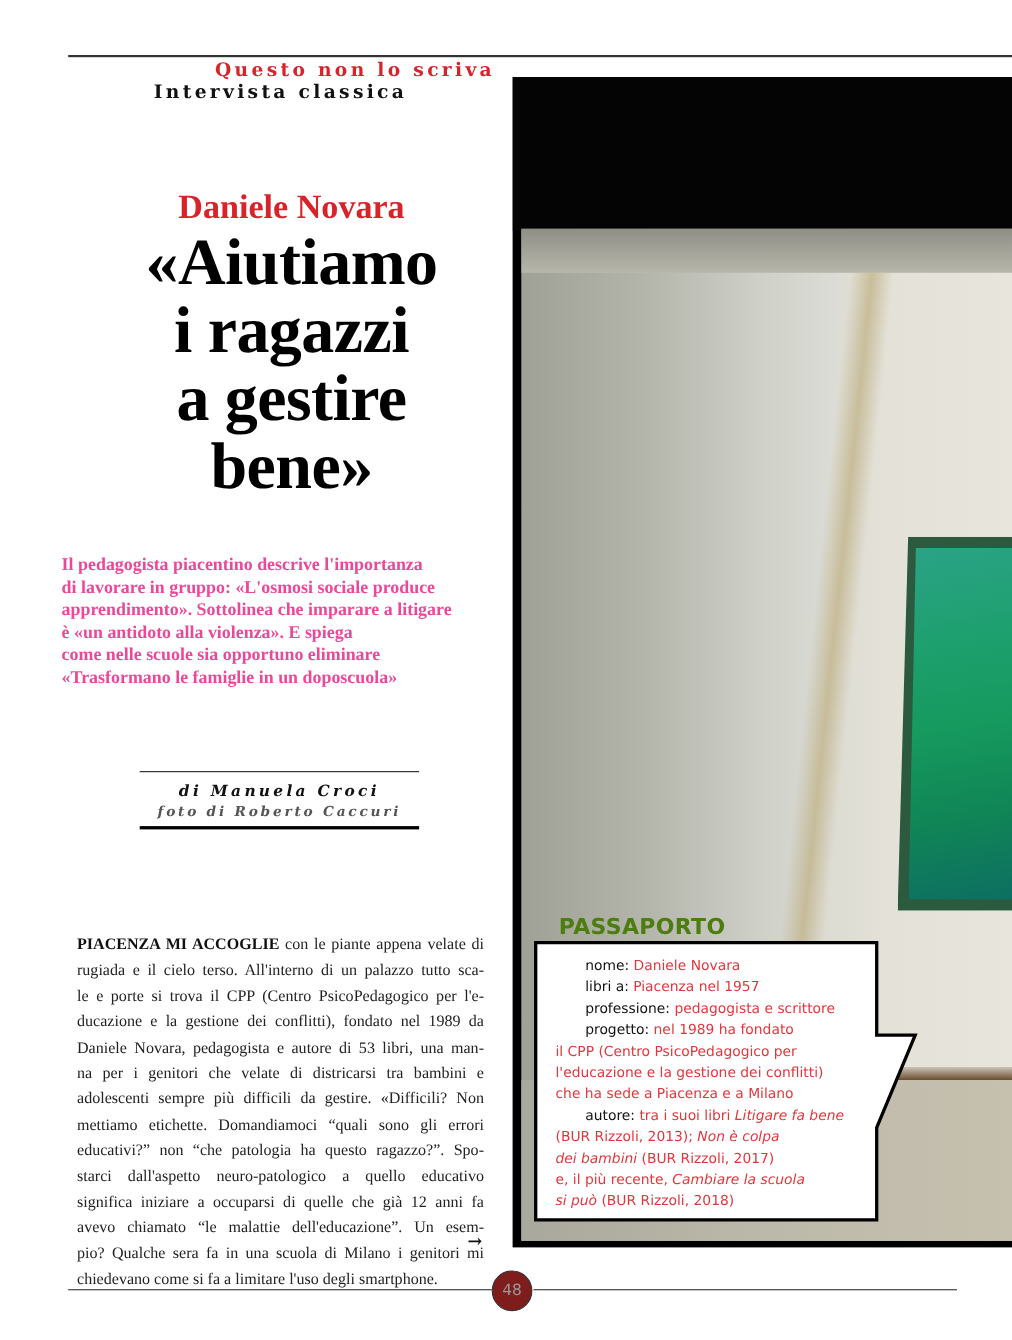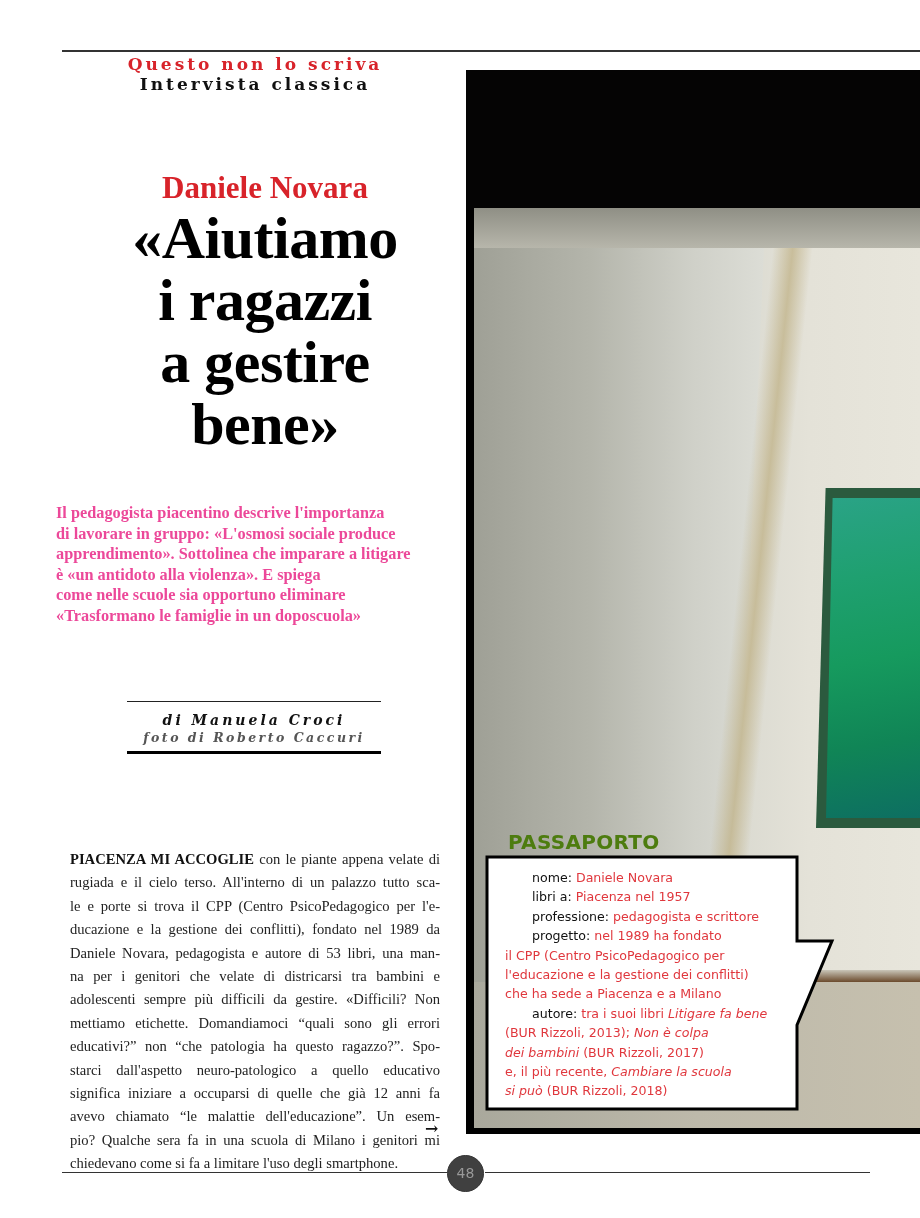--- a/index.html
+++ b/index.html
@@ -2,21 +2,21 @@
 <html><head>
 <meta charset="utf-8">
 <style>
   * { box-sizing: border-box; margin: 0; padding: 0; }
   html, body { width: 920px; height: 1218px; background: #ffffff; overflow: hidden; }
   body { position: relative; font-family: "DejaVu Serif", serif; color: #111; }
 
   .top-rule { position: absolute; left: 62px; top: 50px; width: 858px; height: 2px; background: #333; }
 
   .kicker { position: absolute; left: 60px; width: 390px; text-align: center; font-family: "DejaVu Serif", serif; font-weight: bold; letter-spacing: 3px; }
-  .kicker.red { top: 54px; font-size: 17px; color: #d8232a; }
+  .kicker.red { top: 54px; font-size: 17px; color: #d8232a; text-align: right; }
   .kicker.black { top: 74px; font-size: 17px; color: #111; }
 
   .person-name { position: absolute; left: 60px; width: 410px; top: 170px; text-align: center; font-family: "Liberation Serif", serif; font-weight: bold; font-size: 31px; color: #d8232a; }
   .headline { position: absolute; left: 60px; width: 410px; top: 207px; text-align: center; font-family: "Liberation Serif", serif; font-weight: bold; font-size: 60px; line-height: 62px; color: #000; letter-spacing: -0.5px; }
   .headline span { display: block; }
 
   .standfirst { position: absolute; left: 56px; width: 400px; top: 503px; text-align: left; font-family: "Liberation Serif", serif; font-weight: bold; font-size: 16.3px; line-height: 20.6px; color: #ec4899; }
   .standfirst span { display: block; white-space: nowrap; }
 
   .byline-box { position: absolute; left: 127px; width: 254px; top: 701px; }
@@ -48,21 +48,21 @@
   .bubble { position: absolute; left: 485px; top: 855px; width: 352px; height: 256px; }
   .bubble svg { position: absolute; left: 0; top: 0; }
   .passport-body { position: absolute; left: 505px; top: 868px; width: 300px; font-family: "DejaVu Sans", sans-serif; font-size: 12.6px; line-height: 19.4px; color: #e0373d; }
   .passport-body .row { display: block; white-space: nowrap; }
   .passport-body .label { color: #111; margin-left: 27px; }
   .passport-body em { font-style: italic; }
 
   
   .footer-rule-left { position: absolute; left: 62px; top: 1172px; width: 385px; height: 1px; background: #333; }
   .footer-rule-right { position: absolute; left: 485px; top: 1172px; width: 385px; height: 1px; background: #333; }
-  .page-number { position: absolute; left: 447px; top: 1155px; width: 37px; height: 37px; border: 1.5px solid #333; border-radius: 50%; background: #404040; text-align: center; line-height: 34px; font-family: "DejaVu Sans", sans-serif; font-size: 14px; color: #999; }
+  .page-number { position: absolute; left: 447px; top: 1155px; width: 37px; height: 37px; border: 1.5px solid #333; border-radius: 50%; background: #7f1d1d; text-align: center; line-height: 34px; font-family: "DejaVu Sans", sans-serif; font-size: 14px; color: #999; }
 </style>
 </head>
 <body>
 
 <div class="top-rule"></div>
 
 <div class="kicker red">Questo non lo scriva</div>
 <div class="kicker black">Intervista classica</div>
 
 <div class="person-name">Daniele Novara</div>

